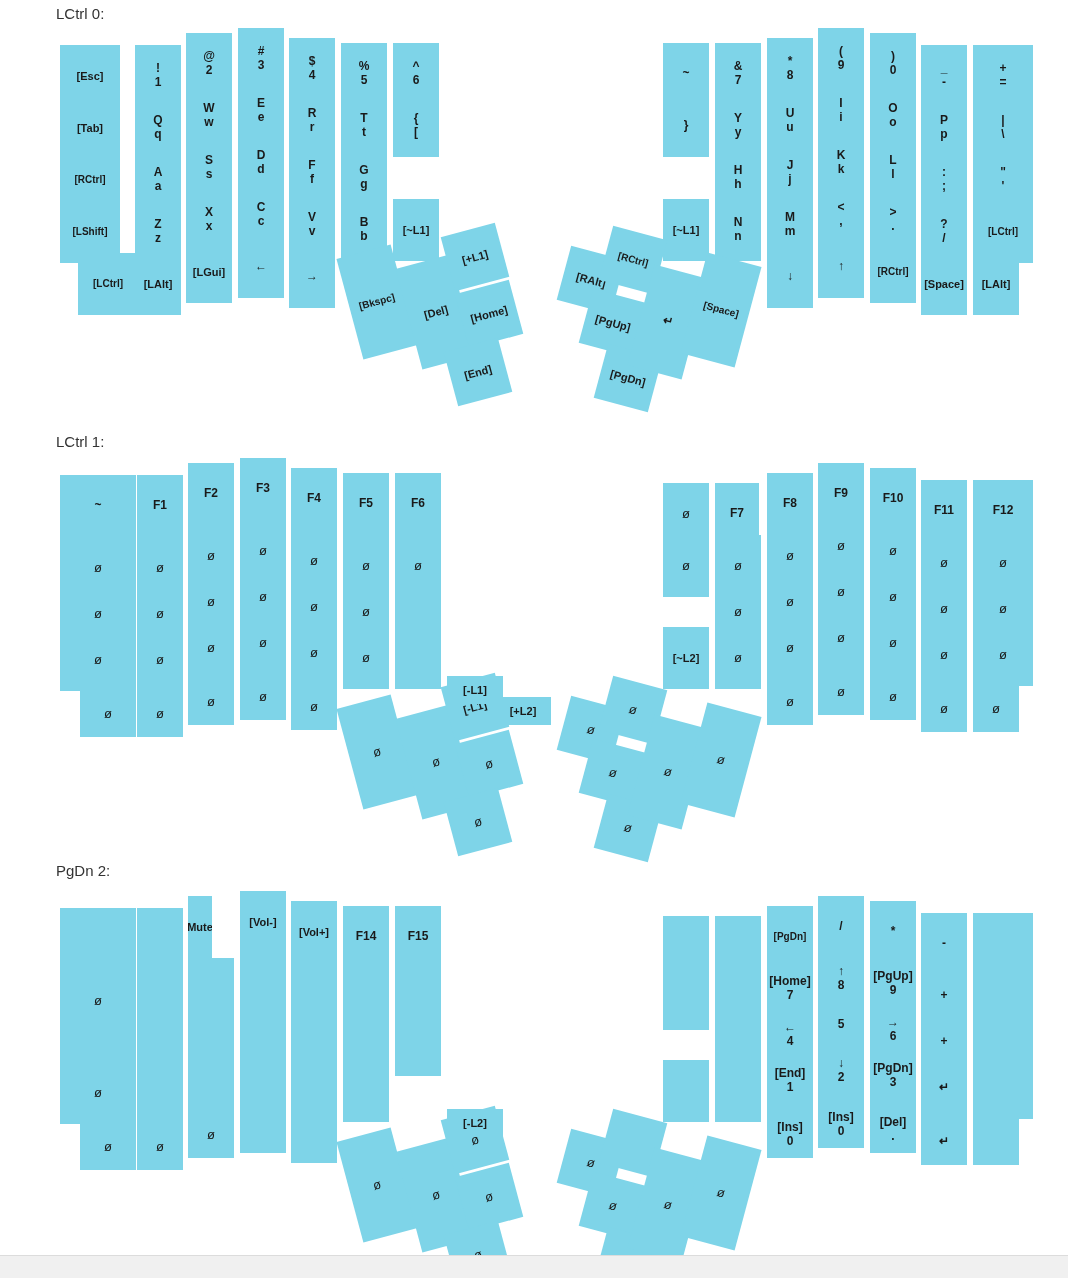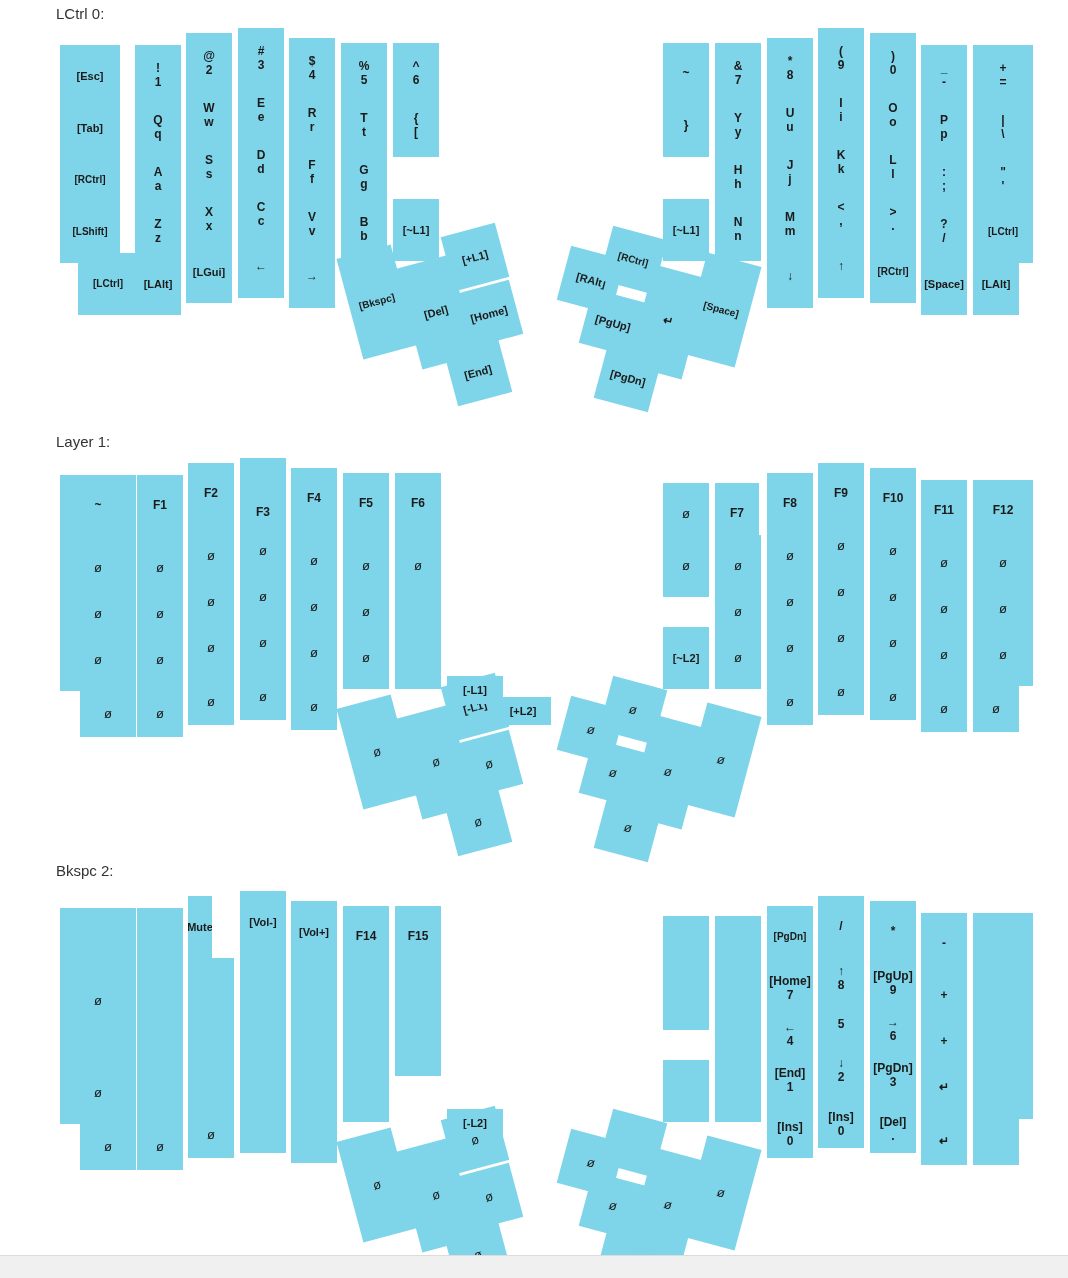--- a/index.html
+++ b/index.html
@@ -50,22 +50,22 @@
     width: 1068px;
     height: 22px;
     background: #f0f0f0;
     border-top: 1px solid #dcdcdc;
   }
 </style>
 </head>
 <body>
 
 <div class="layer-title" style="left:56px; top:5px;">LCtrl 0:</div>
-<div class="layer-title" style="left:56px; top:433px;">Layer 1:</div>
-<div class="layer-title" style="left:56px; top:862px;">Bkspc 2:</div>
+<div class="layer-title" style="left:56px; top:433px;">LCtrl 1:</div>
+<div class="layer-title" style="left:56px; top:862px;">PgDn 2:</div>
 
 <div class="keyboard" id="layer0">
     <div class="key small" style="left: 60px; top: 45px; width: 60px; height: 62px;">
       <span class="lbl-bot">[Esc]</span>
     </div>
     <div class="key" style="left: 135px; top: 45px; width: 46px; height: 62px;">
       <span class="lbl-top">!</span>
       <span class="lbl-bot">1</span>
     </div>
     <div class="key" style="left: 186px; top: 33px; width: 46px; height: 62px;">
@@ -335,21 +335,21 @@
 <div class="keyboard" id="layer1">
     <div class="key" style="left: 60px; top: 475px; width: 76px; height: 62px;">
       <span class="lbl-bot">~</span>
     </div>
     <div class="key" style="left: 137px; top: 475px; width: 46px; height: 62px;">
       <span class="lbl-bot">F1</span>
     </div>
     <div class="key" style="left: 188px; top: 463px; width: 46px; height: 62px;">
       <span class="lbl-bot">F2</span>
     </div>
-    <div class="key" style="left: 240px; top: 458px; width: 46px; height: 62px; justify-content: flex-end;">
+    <div class="key" style="left: 240px; top: 458px; width: 46px; height: 62px;">
       <span class="lbl-bot">F3</span>
     </div>
     <div class="key" style="left: 291px; top: 468px; width: 46px; height: 62px;">
       <span class="lbl-bot">F4</span>
     </div>
     <div class="key" style="left: 343px; top: 473px; width: 46px; height: 62px;">
       <span class="lbl-bot">F5</span>
     </div>
     <div class="key" style="left: 395px; top: 473px; width: 46px; height: 62px;">
       <span class="lbl-bot">F6</span>

